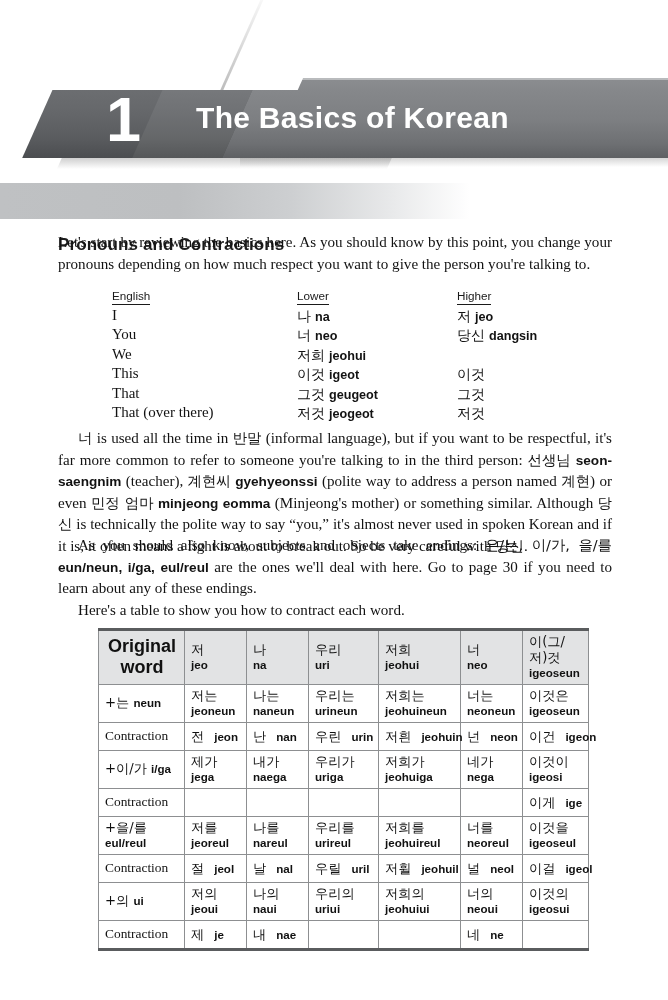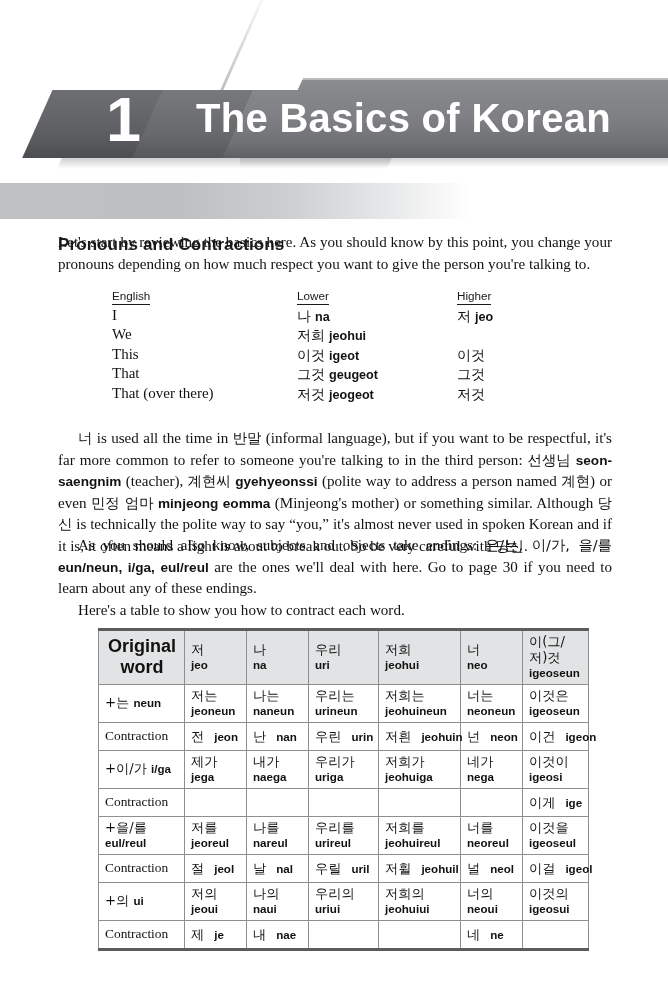--- a/index.html
+++ b/index.html
@@ -135,21 +135,21 @@
   }
   .banner-title {
     position: absolute;
     left: 196px;
     top: 78px;
     height: 72px;
     z-index: 6;
     color: #ffffff;
     font-family: "Liberation Sans", sans-serif;
     font-weight: bold;
-    font-size: 40px;
+    font-size: 30px;
     line-height: 80px;
     letter-spacing: 0.3px;
   }
 
   
   .section-bar {
     position: absolute;
     left: 0;
     top: 183px;
     width: 470px;
@@ -321,20 +321,25 @@
     <div class="pron-c2 pron-head"><span>Lower</span></div>
     <div class="pron-c3 pron-head"><span>Higher</span></div>
   </div>
 
   <div class="pron-row">
     <div class="pron-c1 pron-eng">I</div>
     <div class="pron-c2"><span class="pron-kr">나</span> <span class="pron-rom">na</span></div>
     <div class="pron-c3"><span class="pron-kr">저</span> <span class="pron-rom">jeo</span></div>
   </div>
 
+  <div class="pron-row">
+    <div class="pron-c1 pron-eng">You</div>
+    <div class="pron-c2"><span class="pron-kr">너</span> <span class="pron-rom">neo</span></div>
+    <div class="pron-c3"><span class="pron-kr">당신</span> <span class="pron-rom">dangsin</span></div>
+  </div>
 
   <div class="pron-row">
     <div class="pron-c1 pron-eng">We</div>
     <div class="pron-c3"><span class="pron-kr">저희</span> <span class="pron-rom">jeohui</span></div>
   </div>
 
   <div class="pron-row">
     <div class="pron-c1 pron-eng">This</div>
     <div class="pron-c2"><span class="pron-kr">이것</span> <span class="pron-rom">igeot</span></div>
     <div class="pron-c3"><span class="pron-kr">이것</span> <span class="pron-rom"></span></div>

